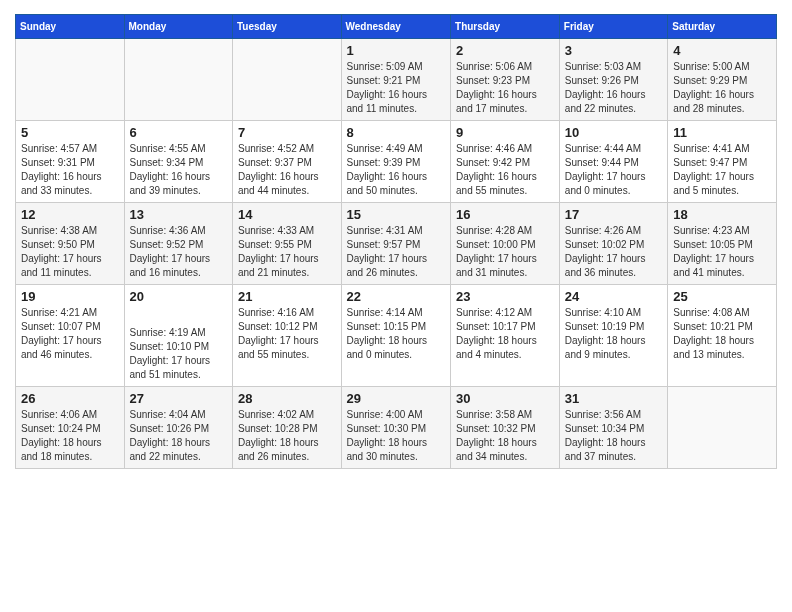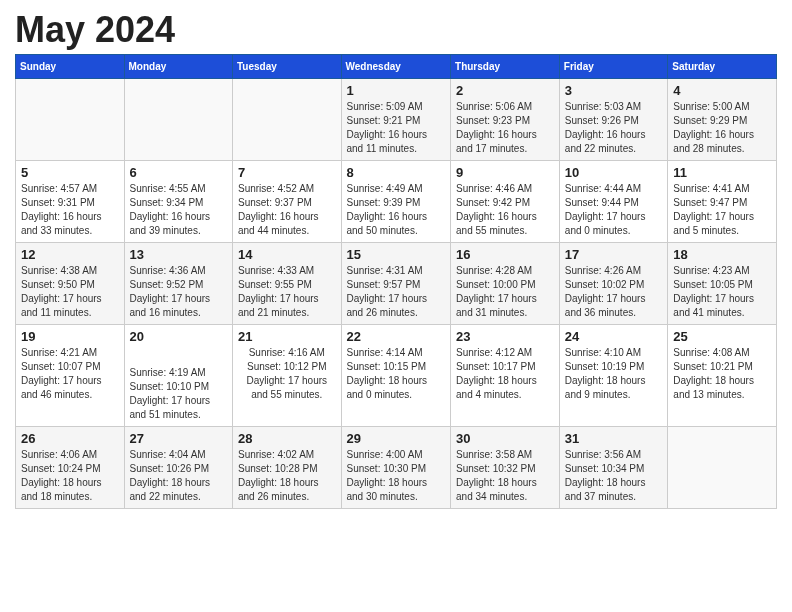--- a/index.html
+++ b/index.html
@@ -95,21 +95,20 @@
       color: #333;
       line-height: 1.4;
     }
     .empty { background: #f9f9f9 !important; }
   </style>
 </head>
 <body>
 
 <div class="header">
   <div class="title-block">
-    <div class="month-title">May 2024</div>
   </div>
 </div>
 
 <table class="calendar">
   <thead>
     <tr>
     <th>Sunday</th>
         <th>Monday</th>
         <th>Tuesday</th>
         <th>Wednesday</th>
@@ -264,21 +263,21 @@
         </td>
         <td>
           <span class="day-num">20</span>
           <div class="day-info" style="white-space: pre-line; margin-top: 22px;">Sunrise: 4:19 AM
 Sunset: 10:10 PM
 Daylight: 17 hours
 and 51 minutes.</div>
         </td>
         <td>
           <span class="day-num">21</span>
-          <div class="day-info" style="white-space: pre-line; text-align: center;">Sunrise: 4:16 AM
+          <div class="day-info" style="white-space: pre-line;">Sunrise: 4:16 AM
 Sunset: 10:12 PM
 Daylight: 17 hours
 and 55 minutes.</div>
         </td>
         <td>
           <span class="day-num">22</span>
           <div class="day-info" style="white-space: pre-line;">Sunrise: 4:14 AM
 Sunset: 10:15 PM
 Daylight: 18 hours
 and 0 minutes.</div>

